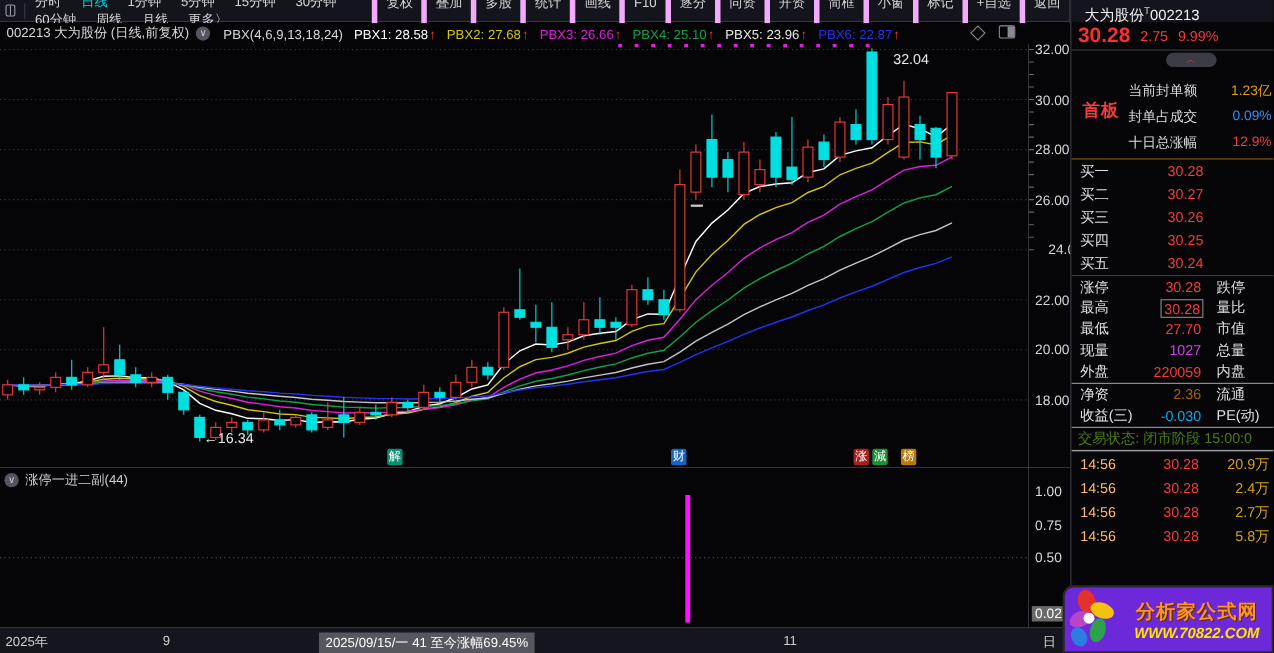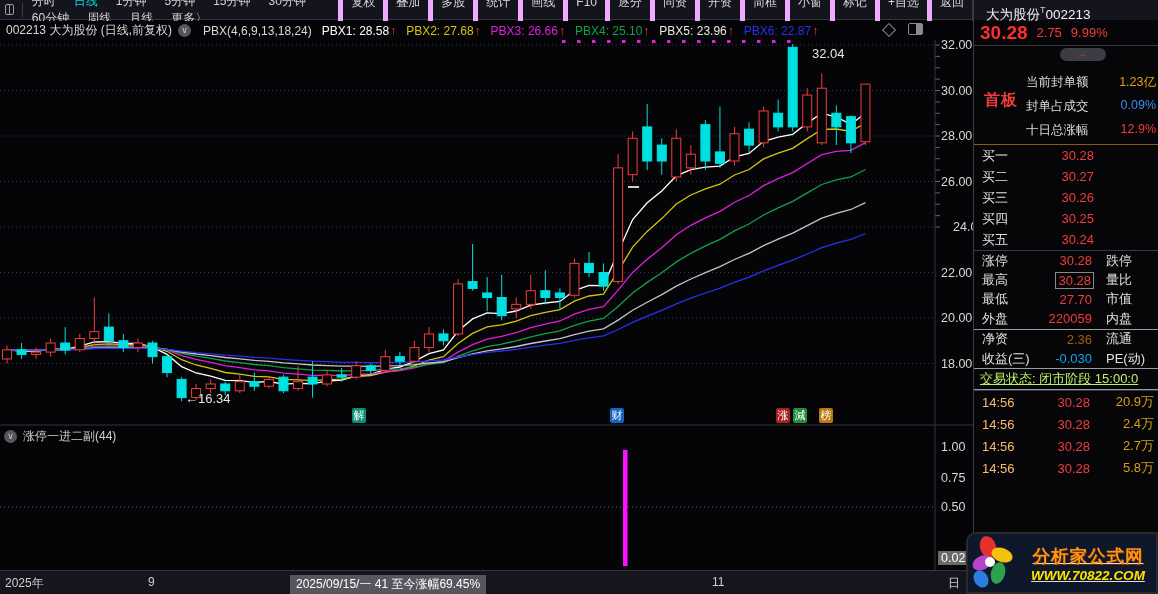--- a/index.html
+++ b/index.html
@@ -57,33 +57,33 @@
   .bid-row .lab{width:52px;color:#e0e0e0;}
   .bid-row .val{width:60px;text-align:right;color:#f23c3c;}
   .stat-row{height:19.4px;}
   .stat-row .l1{width:46px;color:#e0e0e0;}
   .stat-row .v1{width:66px;text-align:right;}
   .stat-row .v1 span{padding:0 2px;}
   .stat-row .v1.boxed span{border:1px solid #88888f;}
   .stat-row .l2{margin-left:12px;color:#e0e0e0;}
   .hr1{border-top:1px solid #3a3a44;}
   .hr2{border-top:1px solid #9a9aa2;}
-  #rp-status{height:20px;line-height:20px;font-size:13px;color:#bef264;padding-left:6px;white-space:nowrap;text-decoration:underline;}
+  #rp-status{height:20px;line-height:20px;font-size:13px;color:#4d7c0f;padding-left:6px;white-space:nowrap;}
   .fund-row{display:flex;align-items:center;height:23px;font-size:13px;padding-left:6px;white-space:nowrap;}
   .fund-row .bar{height:8px;background:#f23c3c;border-radius:2px;margin-left:8px;}
   .fund-row .fv{margin-left:auto;color:#f23c3c;padding-right:0px;}
   .list-ico{display:inline-block;width:11px;height:11px;border:1px solid #9a9aa2;margin-left:3px;position:relative;top:1px;}
   .list-ico::before{content:"";position:absolute;left:1px;right:1px;top:2px;height:1px;background:#9a9aa2;box-shadow:0 3px 0 #9a9aa2,0 6px 0 #9a9aa2;}
   .tick-row{display:flex;height:22px;align-items:center;font-size:13px;padding:0 4px 0 8px;}
   .tick-row .tt{width:46px;color:#fdba74;}
   .tick-row .tp{width:62px;text-align:right;color:#f23c3c;}
   .tick-row .tv{flex:1;text-align:right;color:#d4a017;}
   
-  #logo{position:absolute;right:0;bottom:0;width:192px;height:62px;background:#0f172a;border-radius:10px 0 0 0;
-    border:2px solid #2a2a2a;display:flex;align-items:center;z-index:50;text-decoration:underline;}
+  #logo{position:absolute;right:0;bottom:0;width:192px;height:62px;background:#6d28d9;border-radius:10px 0 0 0;
+    border:2px solid #2a2a2a;display:flex;align-items:center;z-index:50;}
   #logo .txt{flex:1;text-align:center;}
   #logo .t1{color:#ff9418;font-size:17.5px;font-weight:bold;text-shadow:1px 1px 0 #5a2c00;letter-spacing:1px;}
   #logo .t2{color:#ffe400;font-size:13.5px;font-weight:bold;font-style:italic;}
 </style>
 </head>
 <body>
 
 <div id="app">
 
   <div id="topbar">
@@ -408,20 +408,25 @@
           <span class="l1">最高</span>
           <span class="v1 boxed"><span style="color: rgb(242, 60, 60);">30.28</span></span>
           <span class="l2">量比</span>
         </div>
         <div class="rp-row stat-row">
           <span class="l1">最低</span>
           <span class="v1"><span style="color: rgb(242, 60, 60);">27.70</span></span>
           <span class="l2">市值</span>
         </div>
         <div class="rp-row stat-row">
+          <span class="l1">现量</span>
+          <span class="v1"><span style="color: rgb(208, 64, 240);">1027</span></span>
+          <span class="l2">总量</span>
+        </div>
+        <div class="rp-row stat-row">
           <span class="l1">外盘</span>
           <span class="v1"><span style="color: rgb(242, 60, 60);">220059</span></span>
           <span class="l2">内盘</span>
         </div>
       </div>
     <div class="hr2"></div>
     <div id="stat-rows-2">
         <div class="rp-row stat-row">
           <span class="l1">净资</span>
           <span class="v1"><span style="color: #a16207;">2.36</span></span>

